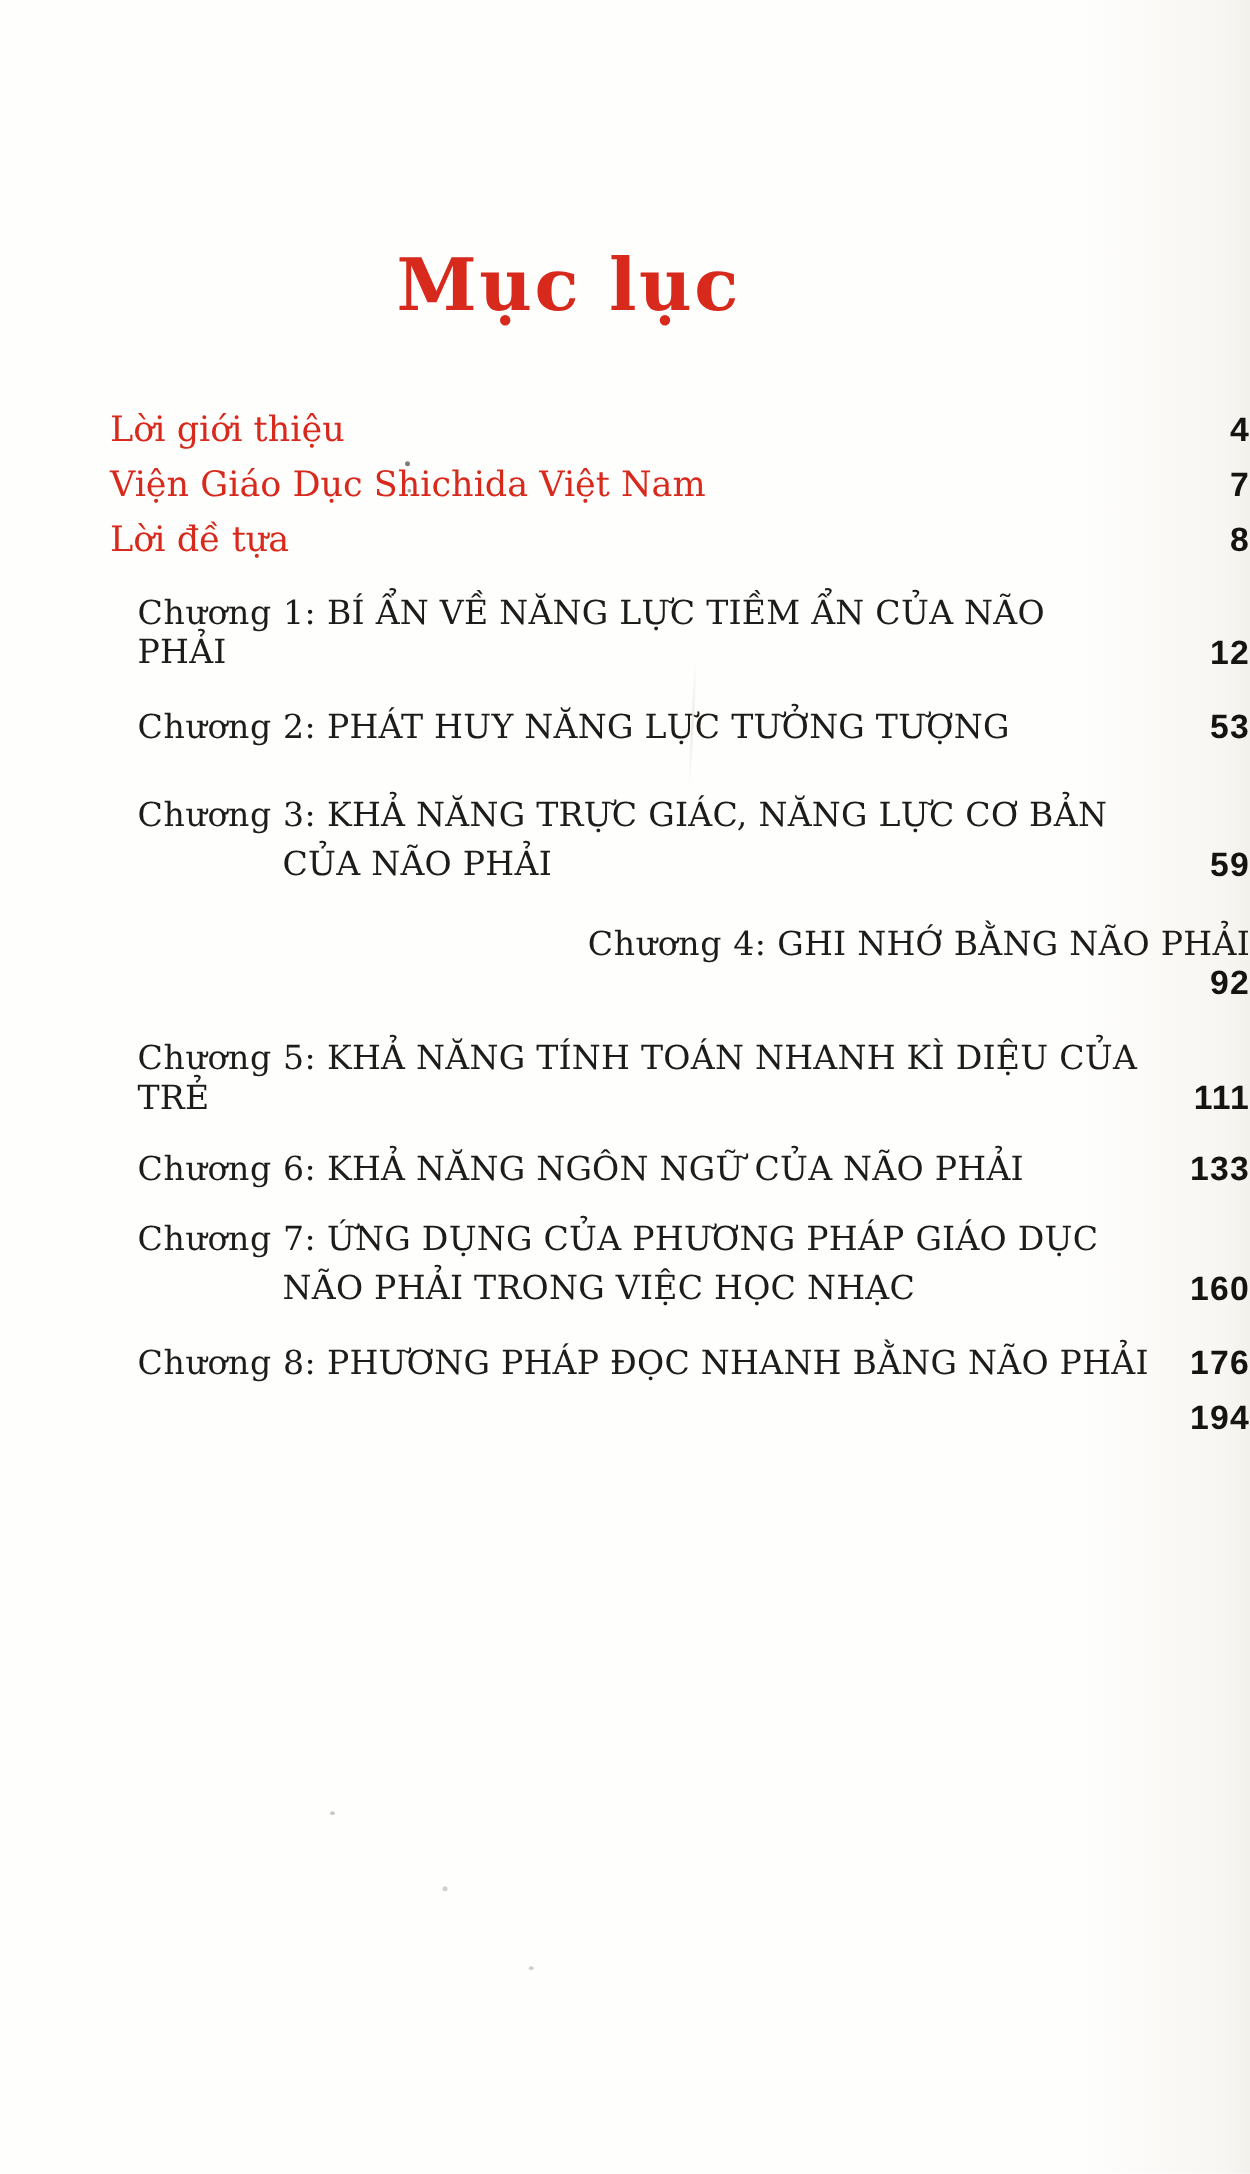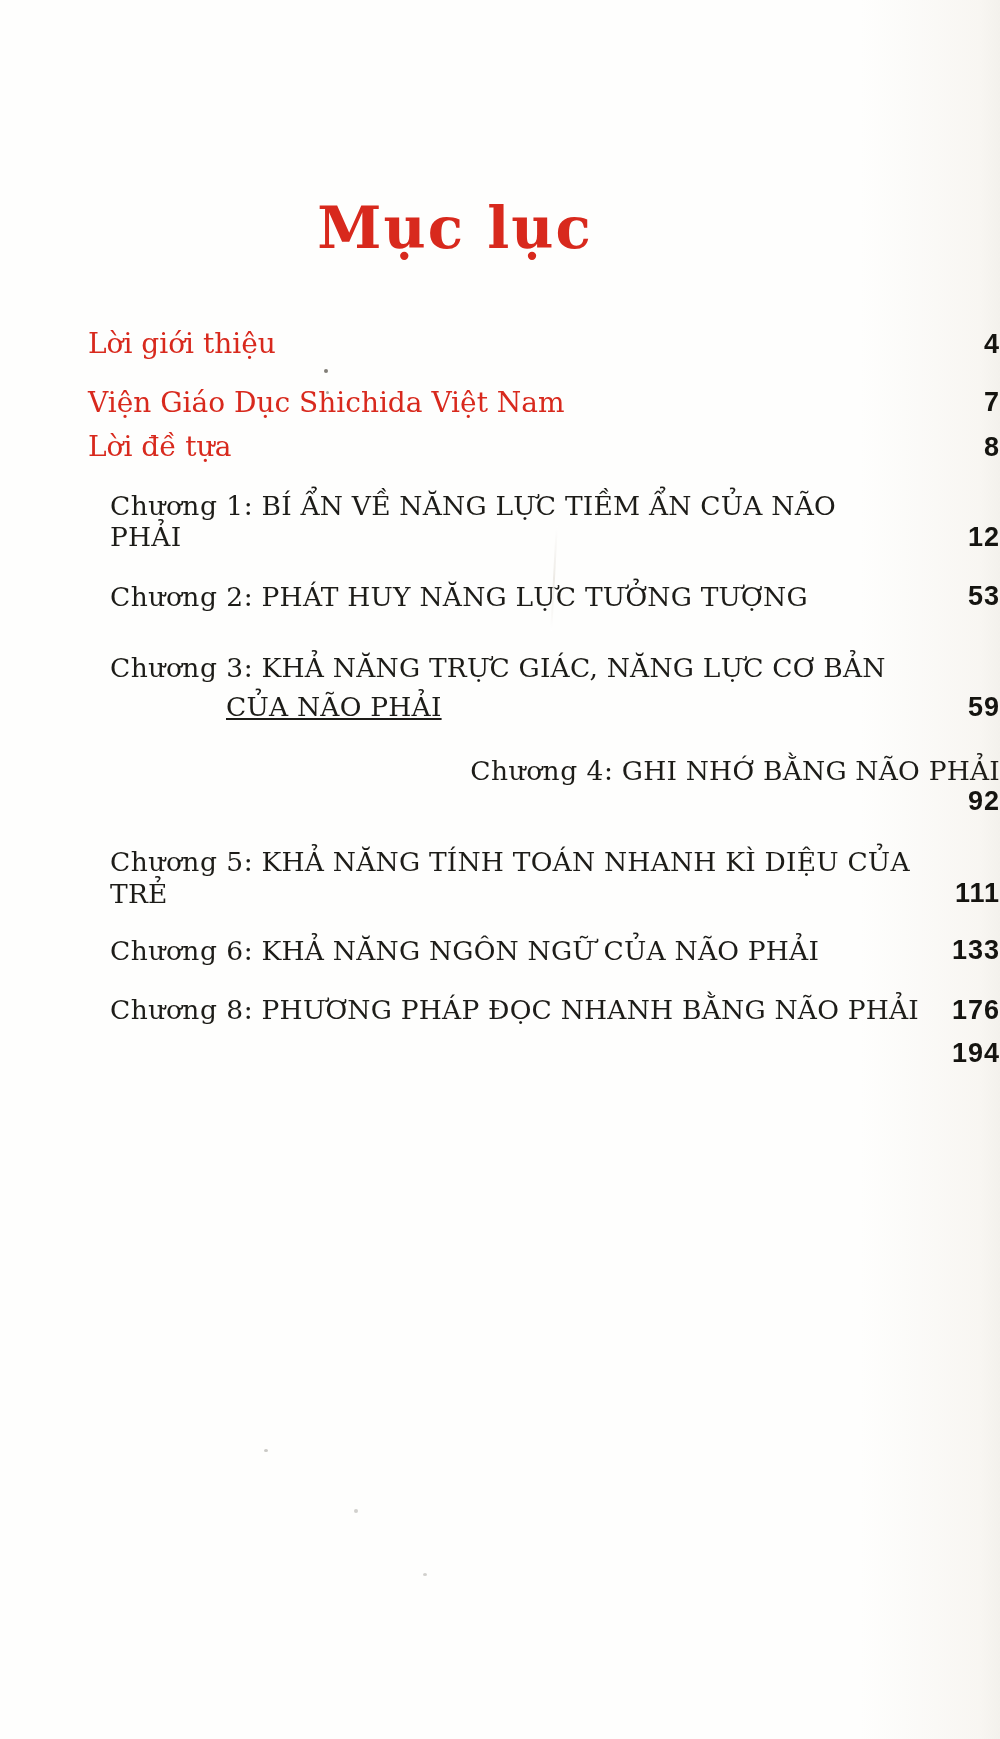--- a/index.html
+++ b/index.html
@@ -55,27 +55,26 @@
     margin-left: 88px;
     font-size: 28px;
     color: #d8291d;
   }
   .chapter {
     margin-left: 110px;
     font-size: 26.5px;
   }
   .chapter .line2 {
     padding-left: 116px;
-    text-decoration: underline;
   }
   .prefix { letter-spacing: 0.5px; }
   .upper  { letter-spacing: 0.2px; }
   
   .r1  { margin-top: 0; }
-  .r2  { margin-top: 26px; align-items: center; }
+  .r2  { margin-top: 11px; }
   .r3  { margin-top: 11px; }
   .r4  { margin-top: 27px; gap: 25px; }
   .r5  { margin-top: 28px; }
   .r6  { margin-top: 40px; }
   .r7  { margin-top: 33px; flex-direction: column; }
   .r8  { margin-top: 30px; }
   .r9  { margin-top: 26px; }
   .r10 { margin-top: 25px; }
   .r11 { margin-top: 28px; }
   .r12 { margin-top: 14px; }
@@ -157,20 +156,27 @@
     <div class="row chapter r8">
       <div class="text"><span class="prefix">Chương 5:</span> <span class="upper">KHẢ NĂNG TÍNH TOÁN NHANH KÌ DIỆU CỦA TRẺ</span></div>
       <div class="num">111</div>
     </div>
 
     <div class="row chapter r9">
       <div class="text"><span class="prefix">Chương 6:</span> <span class="upper">KHẢ NĂNG NGÔN NGỮ CỦA NÃO PHẢI</span></div>
       <div class="num">133</div>
     </div>
 
+    <div class="row chapter r10">
+      <div class="text">
+        <div><span class="prefix">Chương 7:</span> <span class="upper">ỨNG DỤNG CỦA PHƯƠNG PHÁP GIÁO DỤC</span></div>
+        <div class="line2 upper">NÃO PHẢI TRONG VIỆC HỌC NHẠC</div>
+      </div>
+      <div class="num">160</div>
+    </div>
 
     <div class="row chapter r11">
       <div class="text"><span class="prefix">Chương 8:</span> <span class="upper">PHƯƠNG PHÁP ĐỌC NHANH BẰNG NÃO PHẢI</span></div>
       <div class="num">176</div>
     </div>
 
     <div class="row chapter r12">
       <div class="text">
       </div>
       <div class="num">194</div>

